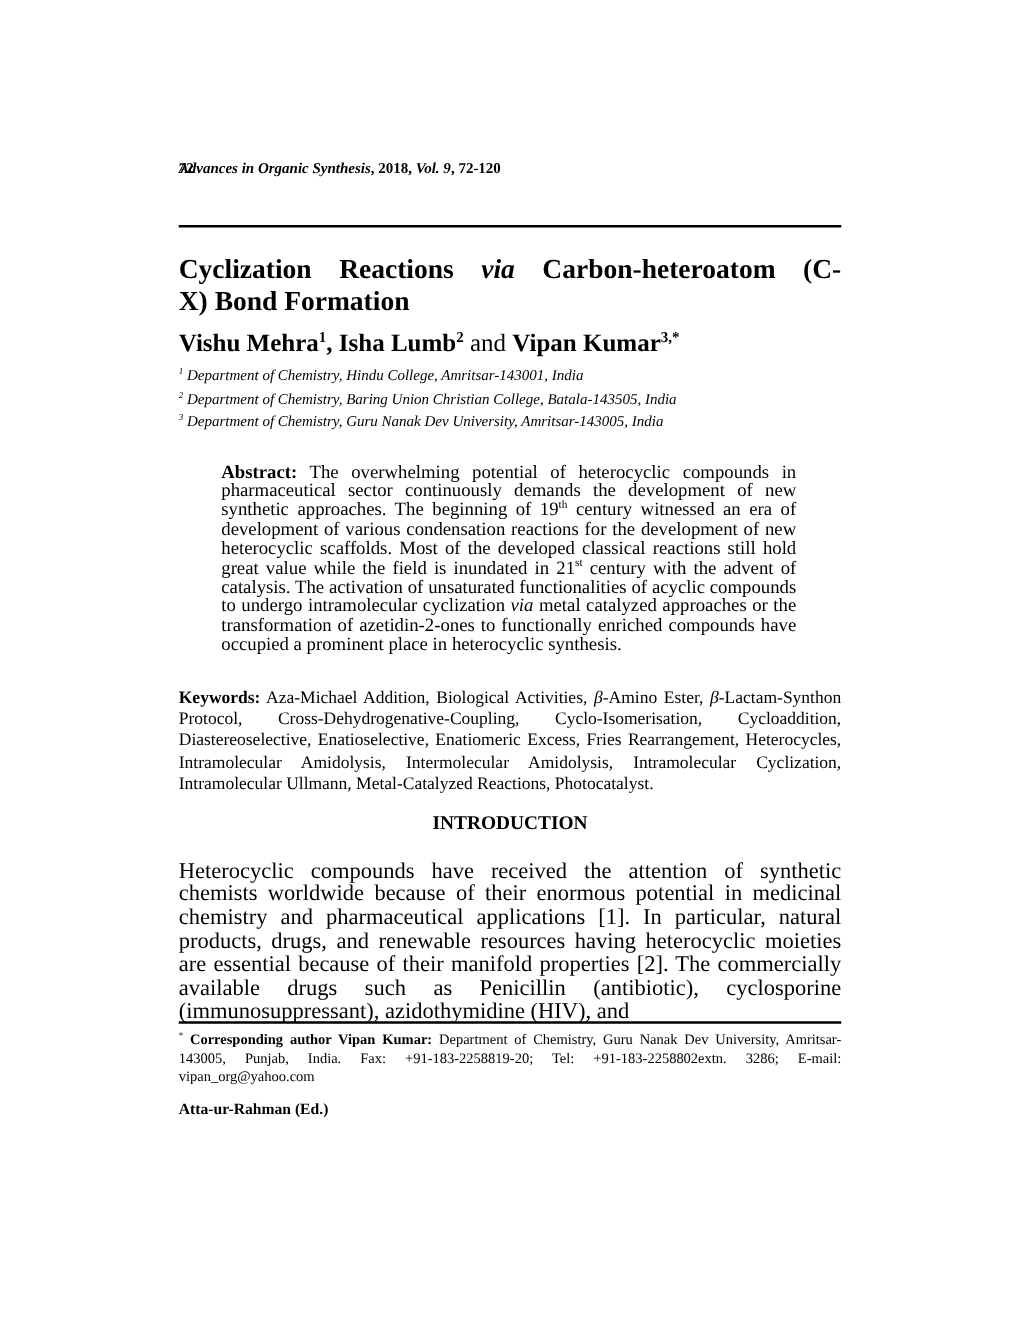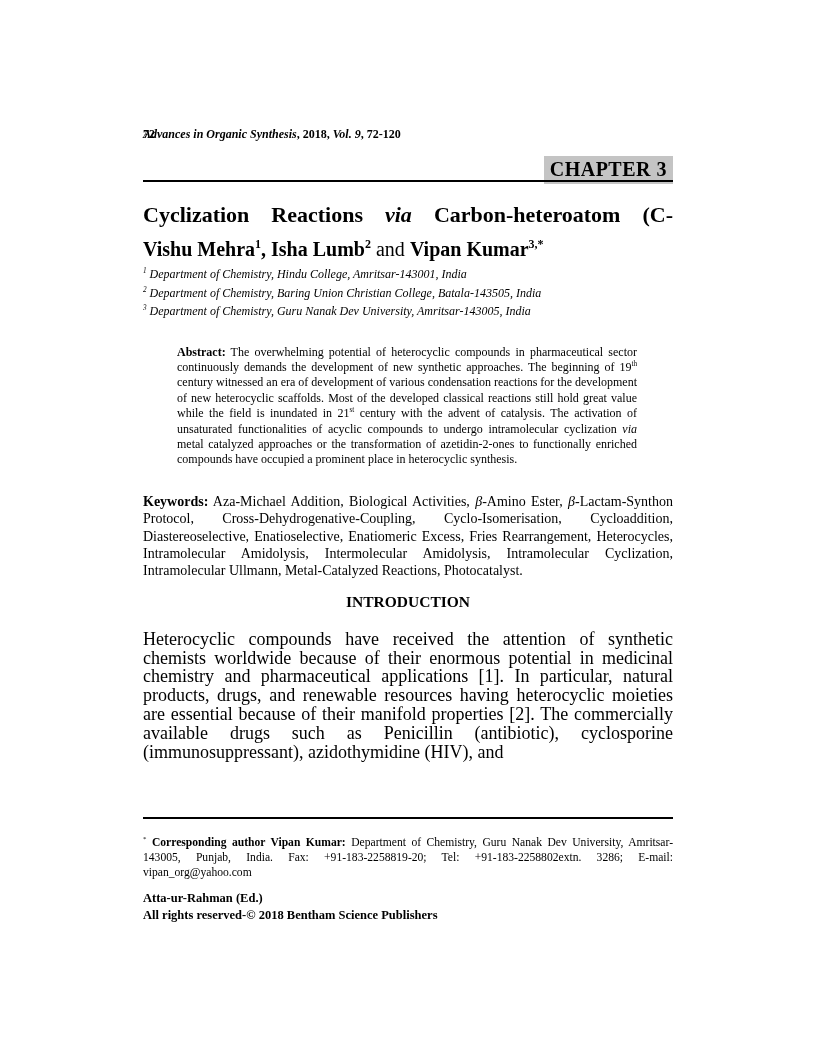--- a/index.html
+++ b/index.html
@@ -54,21 +54,21 @@
 
   
   .authors { margin-top: 10px; font-size: 20px; font-weight: bold; }
   .authors .and-sep { font-weight: normal; }
   .affiliations { margin-top: 4px; font-size: 12px; font-style: italic; line-height: 18.5px; }
   .aff-line sup { margin-right: 3px; }
 
   
   .abstract {
     margin: 24px 36px 0 34px;
-    font-size: 12px;
+    font-size: 15px;
     line-height: 15.4px;
     text-align: justify;
   }
   .bold { font-weight: bold; }
 
   
   .keywords {
     margin-top: 25px;
     font-size: 14px;
     line-height: 17.4px;
@@ -81,21 +81,21 @@
     margin-top: 19px;
     font-size: 18px;
     line-height: 18.8px;
     text-align: justify;
   }
 
   
   .footnote-area { position: absolute; left: 143px; right: 143px; top: 817px; }
   .footnote-rule { height: 2px; background: #000; }
   .footnote {
-    margin-top: 16px;
+    margin-top: 5px;
     font-size: 11.6px;
     line-height: 15px;
     text-align: justify;
   }
   .imprint {
     margin-top: 10px;
     text-align: left;
     font-weight: bold;
     font-size: 12.5px;
     line-height: 16.5px;
@@ -106,25 +106,25 @@
 
 <div class="page">
 
   <div class="running-header">
     <span class="page-number">72</span>
     <div class="running-title"><span class="it">Advances in Organic Synthesis</span><span>, 2018, </span><span class="it">Vol. 9</span><span>, 72-120</span></div>
   </div>
 
   <div class="chapter-row">
     <div class="chapter-rule"></div>
-    <div class="chapter-box">CHAPTER 3</div>
   </div>
 
   <h1 class="chapter-title">
     <div class="title-line-justify"><span>Cyclization Reactions </span><span class="it">via</span><span> Carbon-heteroatom (C-</span></div>
+    <div class="title-line-last">X) Bond Formation</div>
   </h1>
 
   <p class="authors"><span>Vishu Mehra</span><sup>1</sup><span>, </span><span>Isha Lumb</span><sup>2</sup><span class="and-sep"> and </span><span>Vipan Kumar</span><sup>3,*</sup></p>
 
   <div class="affiliations">
     <div class="aff-line"><sup>1</sup><span>Department of Chemistry, Hindu College, Amritsar-143001, India</span></div>
     <div class="aff-line"><sup>2</sup><span>Department of Chemistry, Baring Union Christian College, Batala-143505, India</span></div>
     <div class="aff-line"><sup>3</sup><span>Department of Chemistry, Guru Nanak Dev University, Amritsar-143005, India</span></div>
   </div>
 
@@ -133,17 +133,16 @@
   <p class="keywords"><span class="bold">Keywords:</span><span> Aza-Michael Addition, Biological Activities, </span><span class="it">β</span><span>-Amino Ester, </span><span class="it">β</span><span>-Lactam-Synthon Protocol, Cross-Dehydrogenative-Coupling, Cyclo-Isomerisation, Cycloaddition, Diastereoselective, Enatioselective, Enatiomeric Excess, Fries Rearrangement, Heterocycles, Intramolecular Amidolysis, Intermolecular Amidolysis, Intramolecular Cyclization, Intramolecular Ullmann, Metal-Catalyzed Reactions, Photocatalyst.</span></p>
 
   <h2 class="section-heading">INTRODUCTION</h2>
   <p class="intro-paragraph">Heterocyclic compounds have received the attention of synthetic chemists worldwide because of their enormous potential in medicinal chemistry and pharmaceutical applications [1]. In particular, natural products, drugs, and renewable resources having heterocyclic moieties are essential because of their manifold properties [2]. The commercially available drugs such as Penicillin (antibiotic), cyclosporine (immunosuppressant), azidothymidine (HIV), and</p>
 
   <div class="footnote-area">
     <div class="footnote-rule"></div>
     <p class="footnote"><sup>*</sup><span class="bold"> Corresponding author Vipan Kumar:</span><span> Department of Chemistry, Guru Nanak Dev University, Amritsar-143005, Punjab, India. Fax: +91-183-2258819-20; Tel: +91-183-2258802extn. 3286; E-mail: vipan_org@yahoo.com</span></p>
     <div class="imprint">
       <div>Atta-ur-Rahman (Ed.)</div>
-      <div>All rights reserved-© 2018 Bentham Science Publishers</div>
     </div>
   </div>
 
 </div>
 
 </body></html>

